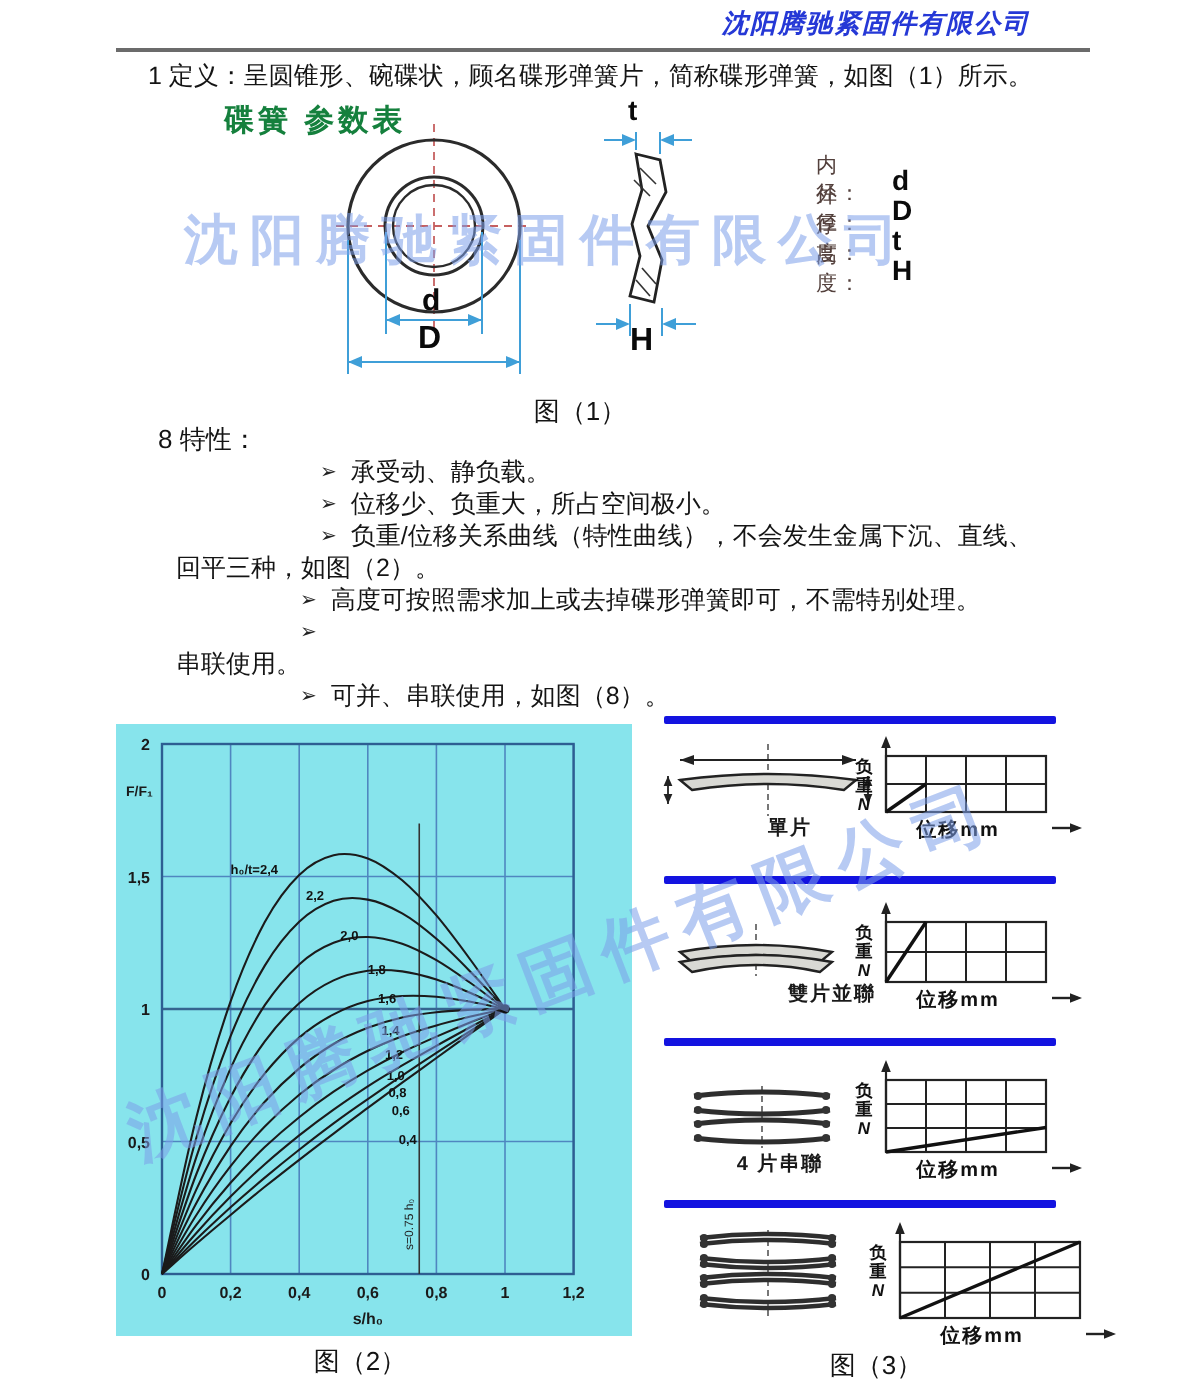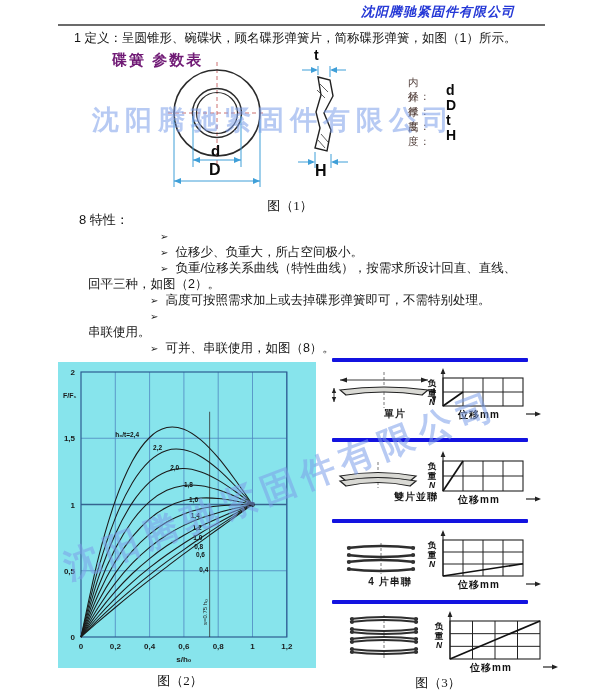--- a/index.html
+++ b/index.html
@@ -2,27 +2,27 @@
 <html><head>
 <meta charset="utf-8">
 <style>
   html,body{margin:0;padding:0;background:#e8e8e8;}
   .page{position:relative;width:600px;height:700px;background:#ffffff;overflow:hidden;
         font-family:"Liberation Sans","DejaVu Sans",sans-serif;color:#111;}
   .company{position:absolute;top:3px;left:295px;width:220px;text-align:right;
            font-size:13px;font-weight:bold;font-style:italic;color:#2538d6;letter-spacing:1px;}
   .header-rule{position:absolute;left:58px;top:24px;width:487px;height:2px;background:#6b6b6b;}
   .definition{position:absolute;left:74px;top:30px;font-size:12.5px;white-space:nowrap;color:#141414;}
-  .fig1-title{position:absolute;left:112px;top:51px;font-size:15px;font-weight:bold;letter-spacing:2px;color:#701a75;}
+  .fig1-title{position:absolute;left:112px;top:51px;font-size:15px;font-weight:bold;letter-spacing:2px;color:#15803d;}
   .dim-label{position:absolute;font-weight:bold;color:#0a0a0a;font-family:"Liberation Sans",sans-serif;}
   .legend{position:absolute;left:388px;top:82px;}
   .legend-row{height:15px;display:flex;align-items:center;}
   .legend-key{font-size:10.5px;color:#53403c;letter-spacing:1px;width:34px;margin-left:20px;}
   .legend-val{font-size:14px;font-weight:bold;color:#0a0a0a;margin-left:4px;line-height:10px;}
-  .caption{position:absolute;font-size:13px;color:#141414;text-align:center;width:80px;font-family:Liberation Serif, serif;}
+  .caption{position:absolute;font-size:13px;color:#141414;text-align:center;width:80px;}
   .features-heading{position:absolute;left:79px;top:211px;font-size:13px;color:#141414;}
   .features{position:absolute;left:0;top:228px;width:600px;}
   .feat-line{height:16px;font-size:12.5px;display:flex;align-items:center;color:#141414;white-space:nowrap;}
   .feat-line .marker{margin-right:7px;font-size:10px;color:#222;}
   .ind0{padding-left:150px;} .ind1{padding-left:160px;} .ind2{padding-left:88px;}
   .bar{position:absolute;left:332px;width:196px;height:4px;background:#1313e0;border-radius:1px;}
   .f3cap{position:absolute;width:110px;text-align:center;font-size:10px;font-weight:bold;color:#1a1a1a;letter-spacing:1px;}
   .wm{position:absolute;color:rgba(124,158,234,0.55);font-weight:bold;pointer-events:none;z-index:9;white-space:nowrap;}
   .wm-top{left:92px;top:102px;font-size:27px;letter-spacing:6px;}
   .wm-diag{left:66px;top:545px;font-size:35px;letter-spacing:7px;
@@ -109,28 +109,29 @@
       <span class="legend-val">H</span>
     </div>
   </div>
 
   <div class="caption" style="left:250px;top:197px;">图（1）</div>
 
   <div class="features-heading">8 特性：</div>
   <div class="features">
       <div class="feat-line ind1">
         <span class="marker">➢</span>
+        <span>承受动、静负载。</span>
       </div>
       <div class="feat-line ind1">
         <span class="marker">➢</span>
         <span>位移少、负重大，所占空间极小。</span>
       </div>
       <div class="feat-line ind1">
         <span class="marker">➢</span>
-        <span>负重/位移关系曲线（特性曲线），按需求所设计回直、直线、</span>
+        <span>负重/位移关系曲线（特性曲线），不会发生金属下沉、直线、</span>
       </div>
       <div class="feat-line ind2">
         <span>回平三种，如图（2）。</span>
       </div>
       <div class="feat-line ind0">
         <span class="marker">➢</span>
         <span>高度可按照需求加上或去掉碟形弹簧即可，不需特别处理。</span>
       </div>
       <div class="feat-line ind0">
         <span class="marker">➢</span>

